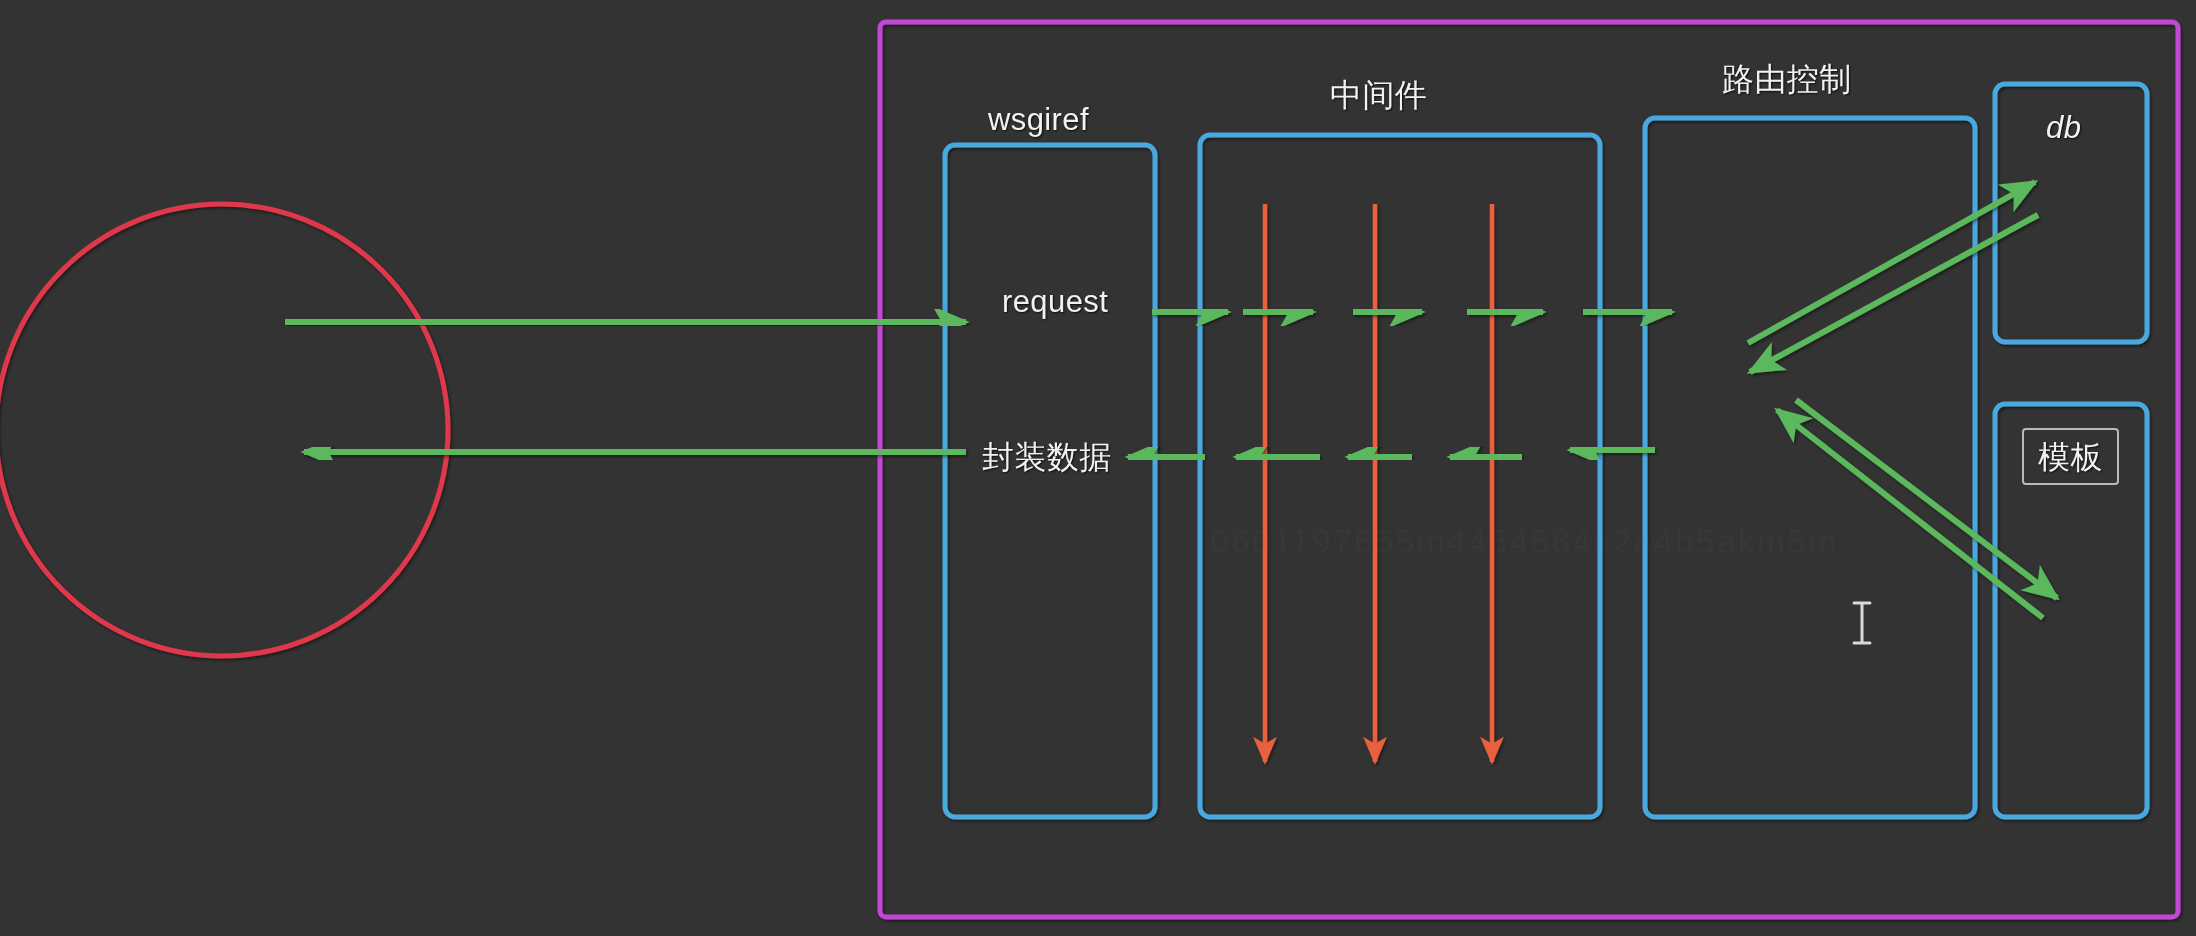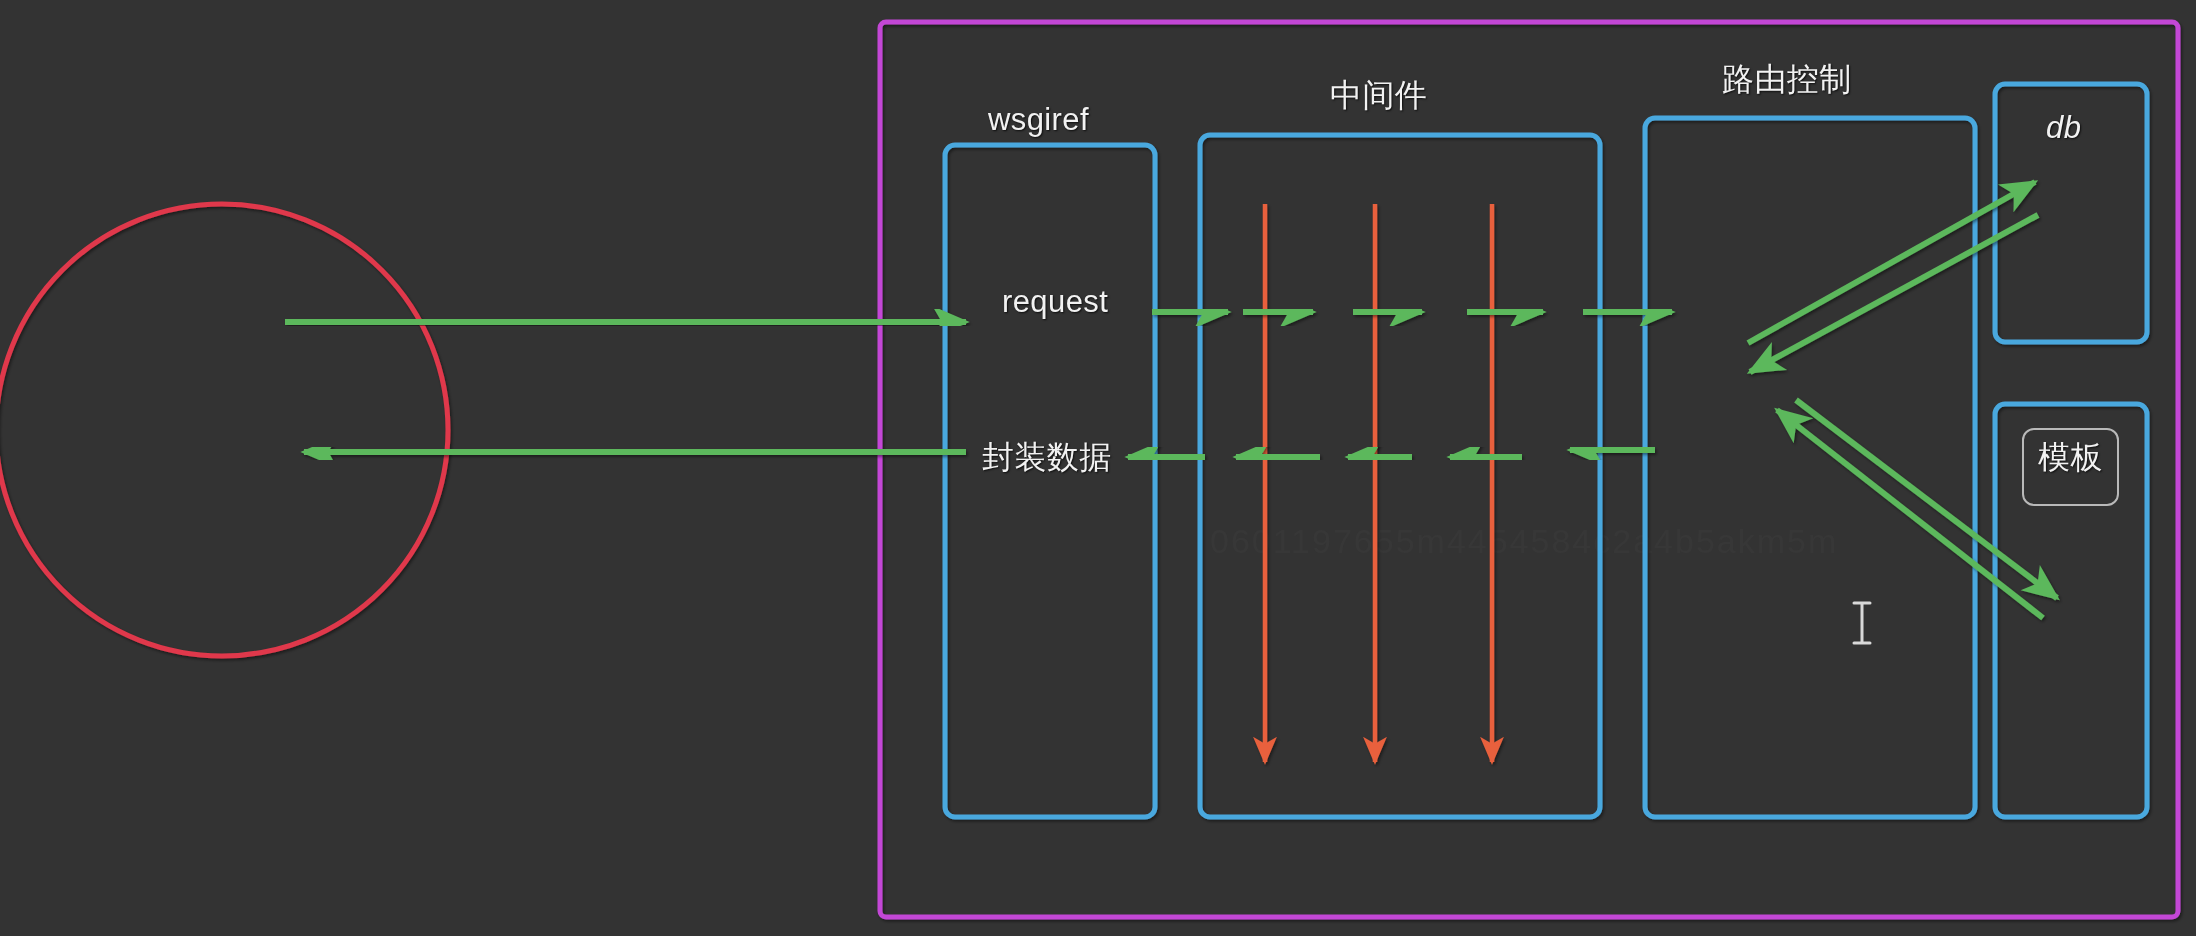--- a/index.html
+++ b/index.html
@@ -31,22 +31,22 @@
     color: #f2f2f2;
     font-size: 31px;
     font-weight: 500;
     white-space: nowrap;
     text-shadow: 1px 1px 2px rgba(0,0,0,0.75);
     letter-spacing: 0.4px;
   }
   .lbl.cjk { font-size: 32px; }
   .lbl.boxed {
     border: 2px solid #b9b9b9;
-    padding: 6px 14px 24px 14px;
-    border-radius: 12px;
+    padding: 6px 14px 3px 14px;
+    border-radius: 4px;
   }
   .watermark {
     position: absolute;
     color: #3a3a3a;
     font-size: 34px;
     letter-spacing: 2px;
     white-space: nowrap;
     opacity: 0.65;
     font-family: "Liberation Sans", sans-serif;
   }

